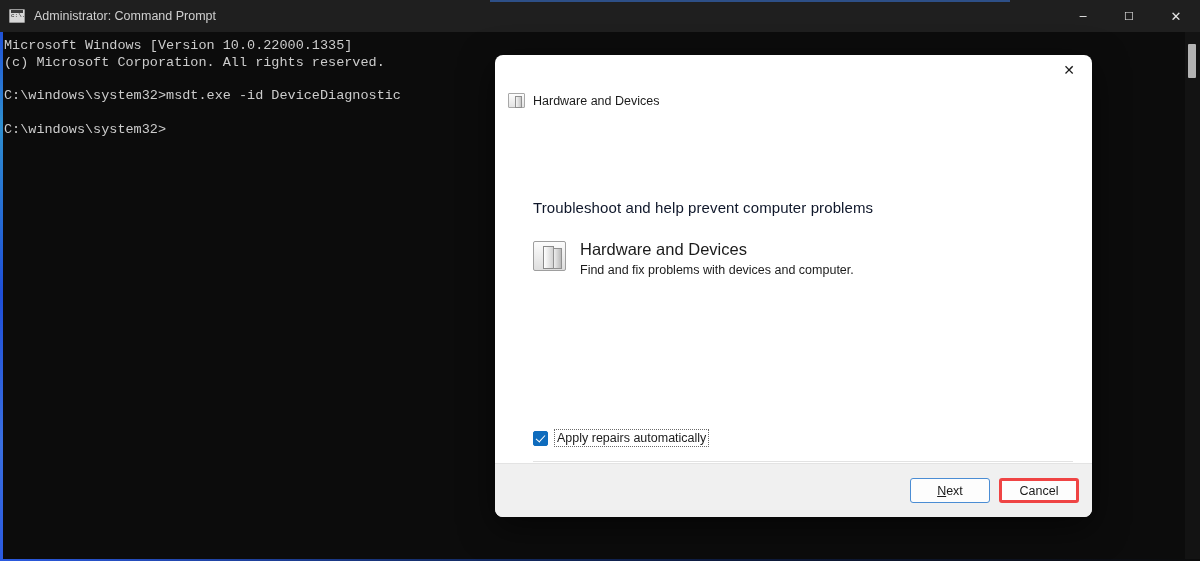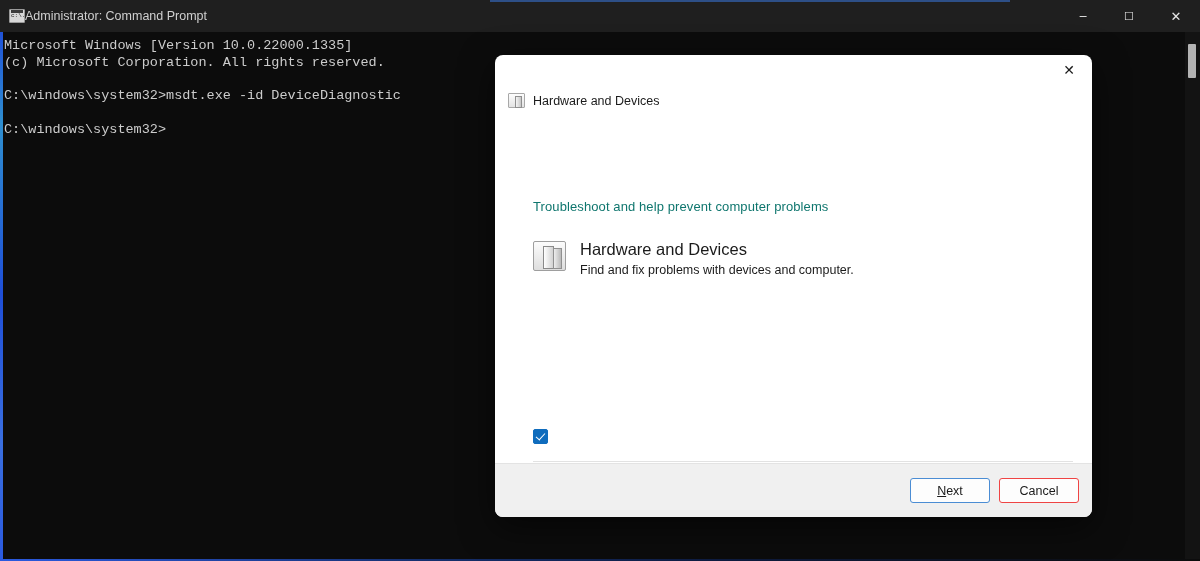--- a/index.html
+++ b/index.html
@@ -52,20 +52,21 @@
     position: absolute; left: 1px; top: 0; right: 1px; height: 3px;
     background: #3c3c3c;
   }
   #term-icon::after {
     content: "c:\\.";
     position: absolute; left: 1px; top: 2px;
     font-family: "Liberation Mono", monospace;
     font-size: 6px; line-height: 8px; color: #1a1a1a;
   }
   #titlebar-title {
+    margin-left: 9px;
     font-size: 12.5px;
     color: #cfcfcf;
     white-space: nowrap;
   }
   .wincontrols {
     position: absolute; right: 0; top: 0;
     height: 32px; display: flex;
   }
   .wincontrol {
     width: 46px; height: 32px;
@@ -133,22 +134,22 @@
     position: absolute; left: 6px; top: 2px;
     width: 5px; height: 10px;
     background: linear-gradient(90deg,#f4f4f4 0%,#c6c6c6 100%);
     border: 1px solid #8f8f8f;
   }
   #dlg-header-title {
     font-size: 12.5px; color: #1b1b1b;
   }
   #dlg-heading {
     position: absolute; left: 38px; top: 144px;
-    font-size: 13px;
-    color: #0f766e;
+    font-size: 15px;
+    color: #0f172a;
     letter-spacing: 0.1px;
   }
   #dlg-topic {
     position: absolute; left: 38px; top: 133px;
     width: 540px;
     display: flex; gap: 14px;
     margin-top: 50px;
   }
   .big-icon {
     width: 33px; height: 30px;
@@ -224,21 +225,21 @@
     position: absolute; left: 0; bottom: 0;
     width: 597px; height: 54px;
     background: #f0f0f0;
     border-top: 1px solid #e3e3e3;
     display: flex; align-items: center; justify-content: flex-end;
     gap: 9px; padding-right: 13px;
   }
   .dlg-btn {
     height: 25px; min-width: 80px;
     background: #fdfdfd;
-    border: 1px solid #ef4444;
+    border: 3px solid #ef4444;
     border-radius: 3px;
     font-size: 12.5px; color: #1b1b1b;
     font-family: "Liberation Sans", sans-serif;
     display: flex; align-items: center; justify-content: center;
   }
   .dlg-btn.primary-focus {
     border: 1.6px solid #4b8dd4;
   }
   .accel { text-decoration: underline; }
 </style>
@@ -288,20 +289,21 @@
   <div id="dlg-topic">
     <div class="big-icon"></div>
     <div id="topic-text">
       <div id="topic-title">Hardware and Devices</div>
       <div id="topic-desc">Find and fix problems with devices and computer.</div>
     </div>
   </div>
 
   <div id="checkbox-row">
     <div id="checkbox-box"></div>
+    <div id="checkbox-label">Apply repairs automatically</div>
   </div>
 
   <div id="divider"></div>
 
   <div id="publisher">Publisher:  Microsoft Corporation</div>
 
   <div id="privacy-link">Privacy statement</div>
 
   <div id="dlg-footer">
     <div class="dlg-btn primary-focus">

